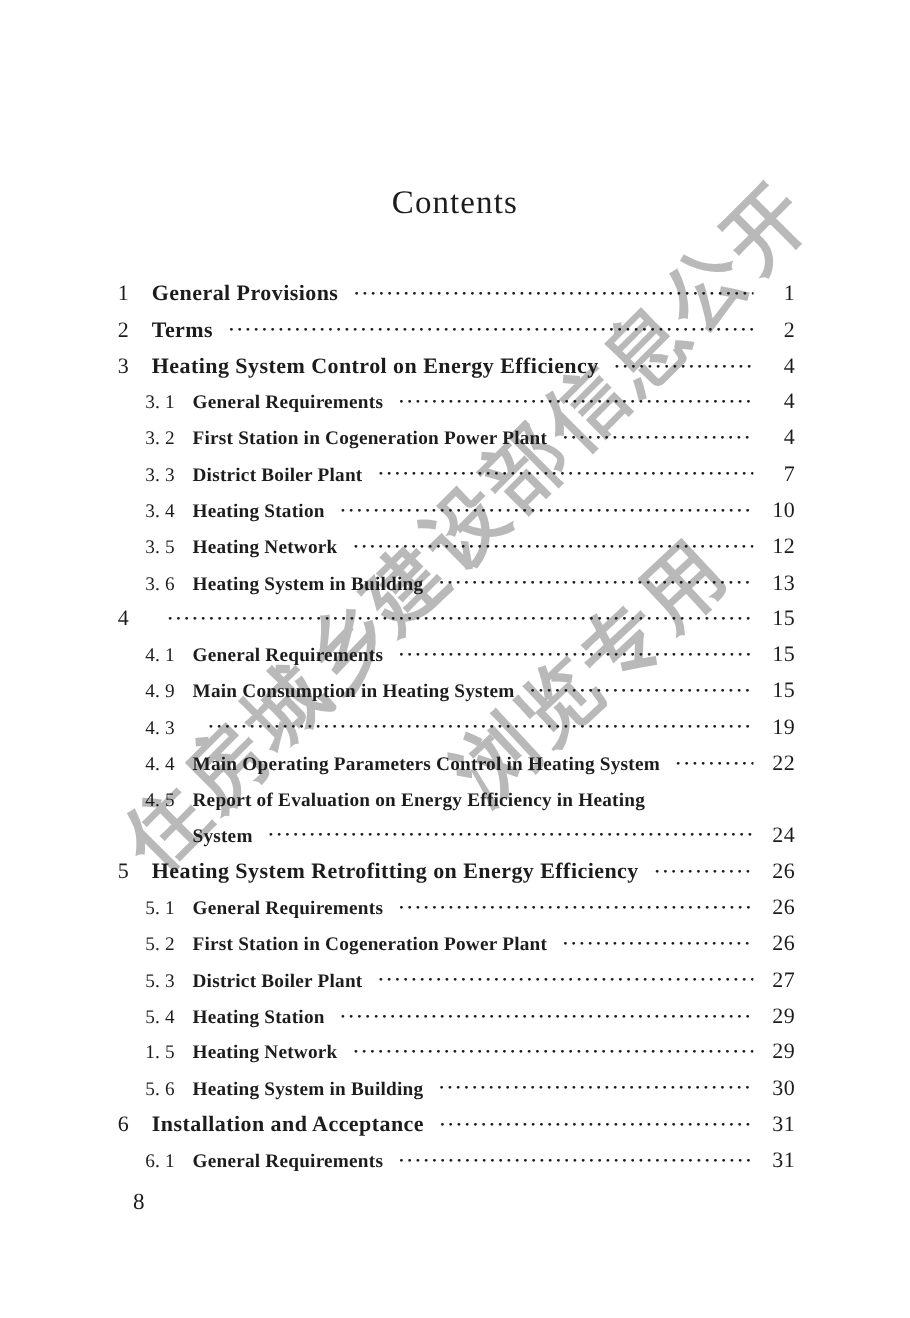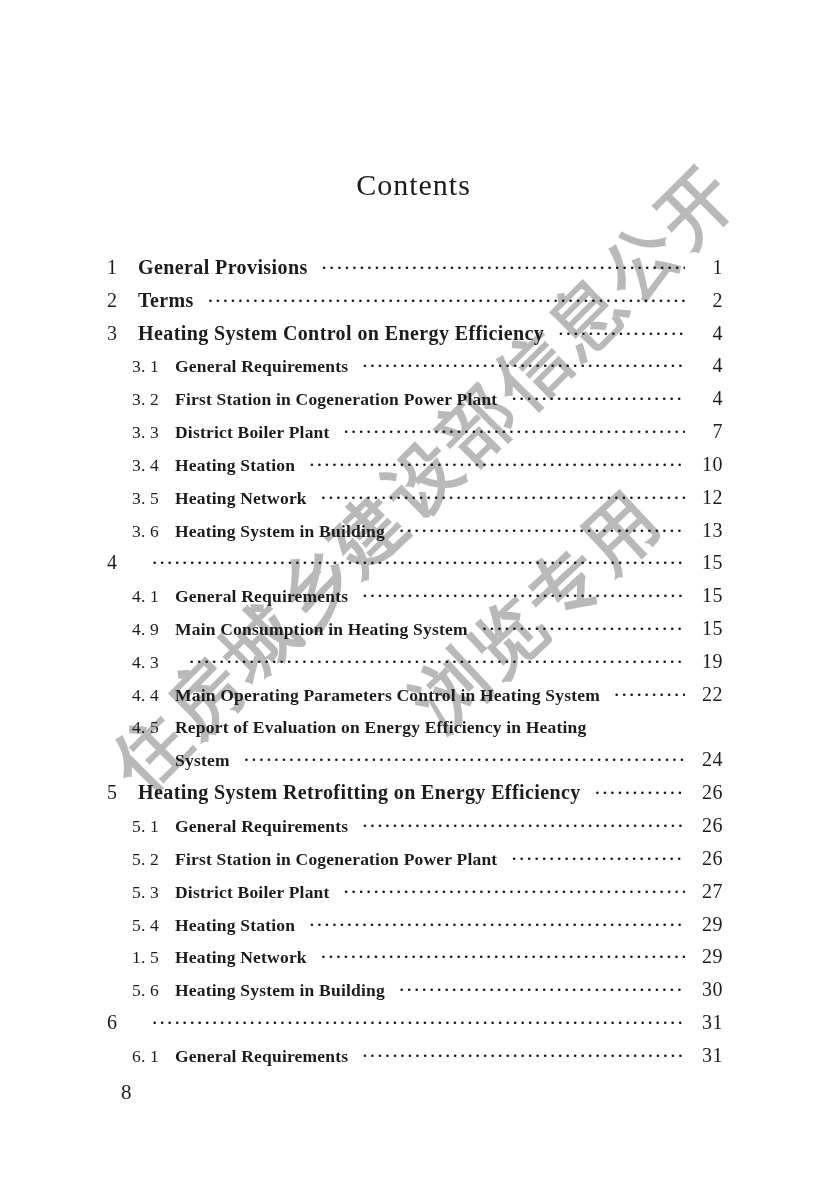--- a/index.html
+++ b/index.html
@@ -232,20 +232,21 @@
           <span class="pagenum">29</span>
         </div>
         <div class="row l2">
           <span class="num">5. 6</span>
           <span class="titletext">Heating System in Building</span>
           <span class="leader">••••••••••••••••••••••••••••••••••••••••••••••••••••••••••••••••••••••••••••••••••••••••••••••••••••••••••••••••••••••••</span>
           <span class="pagenum">30</span>
         </div>
         <div class="row l1">
           <span class="num">6</span>
+          <span class="titletext">Installation and Acceptance</span>
           <span class="leader">••••••••••••••••••••••••••••••••••••••••••••••••••••••••••••••••••••••••••••••••••••••••••••••••••••••••••••••••••••••••</span>
           <span class="pagenum">31</span>
         </div>
         <div class="row l2">
           <span class="num">6. 1</span>
           <span class="titletext">General Requirements</span>
           <span class="leader">••••••••••••••••••••••••••••••••••••••••••••••••••••••••••••••••••••••••••••••••••••••••••••••••••••••••••••••••••••••••</span>
           <span class="pagenum">31</span>
         </div>
       </div>

